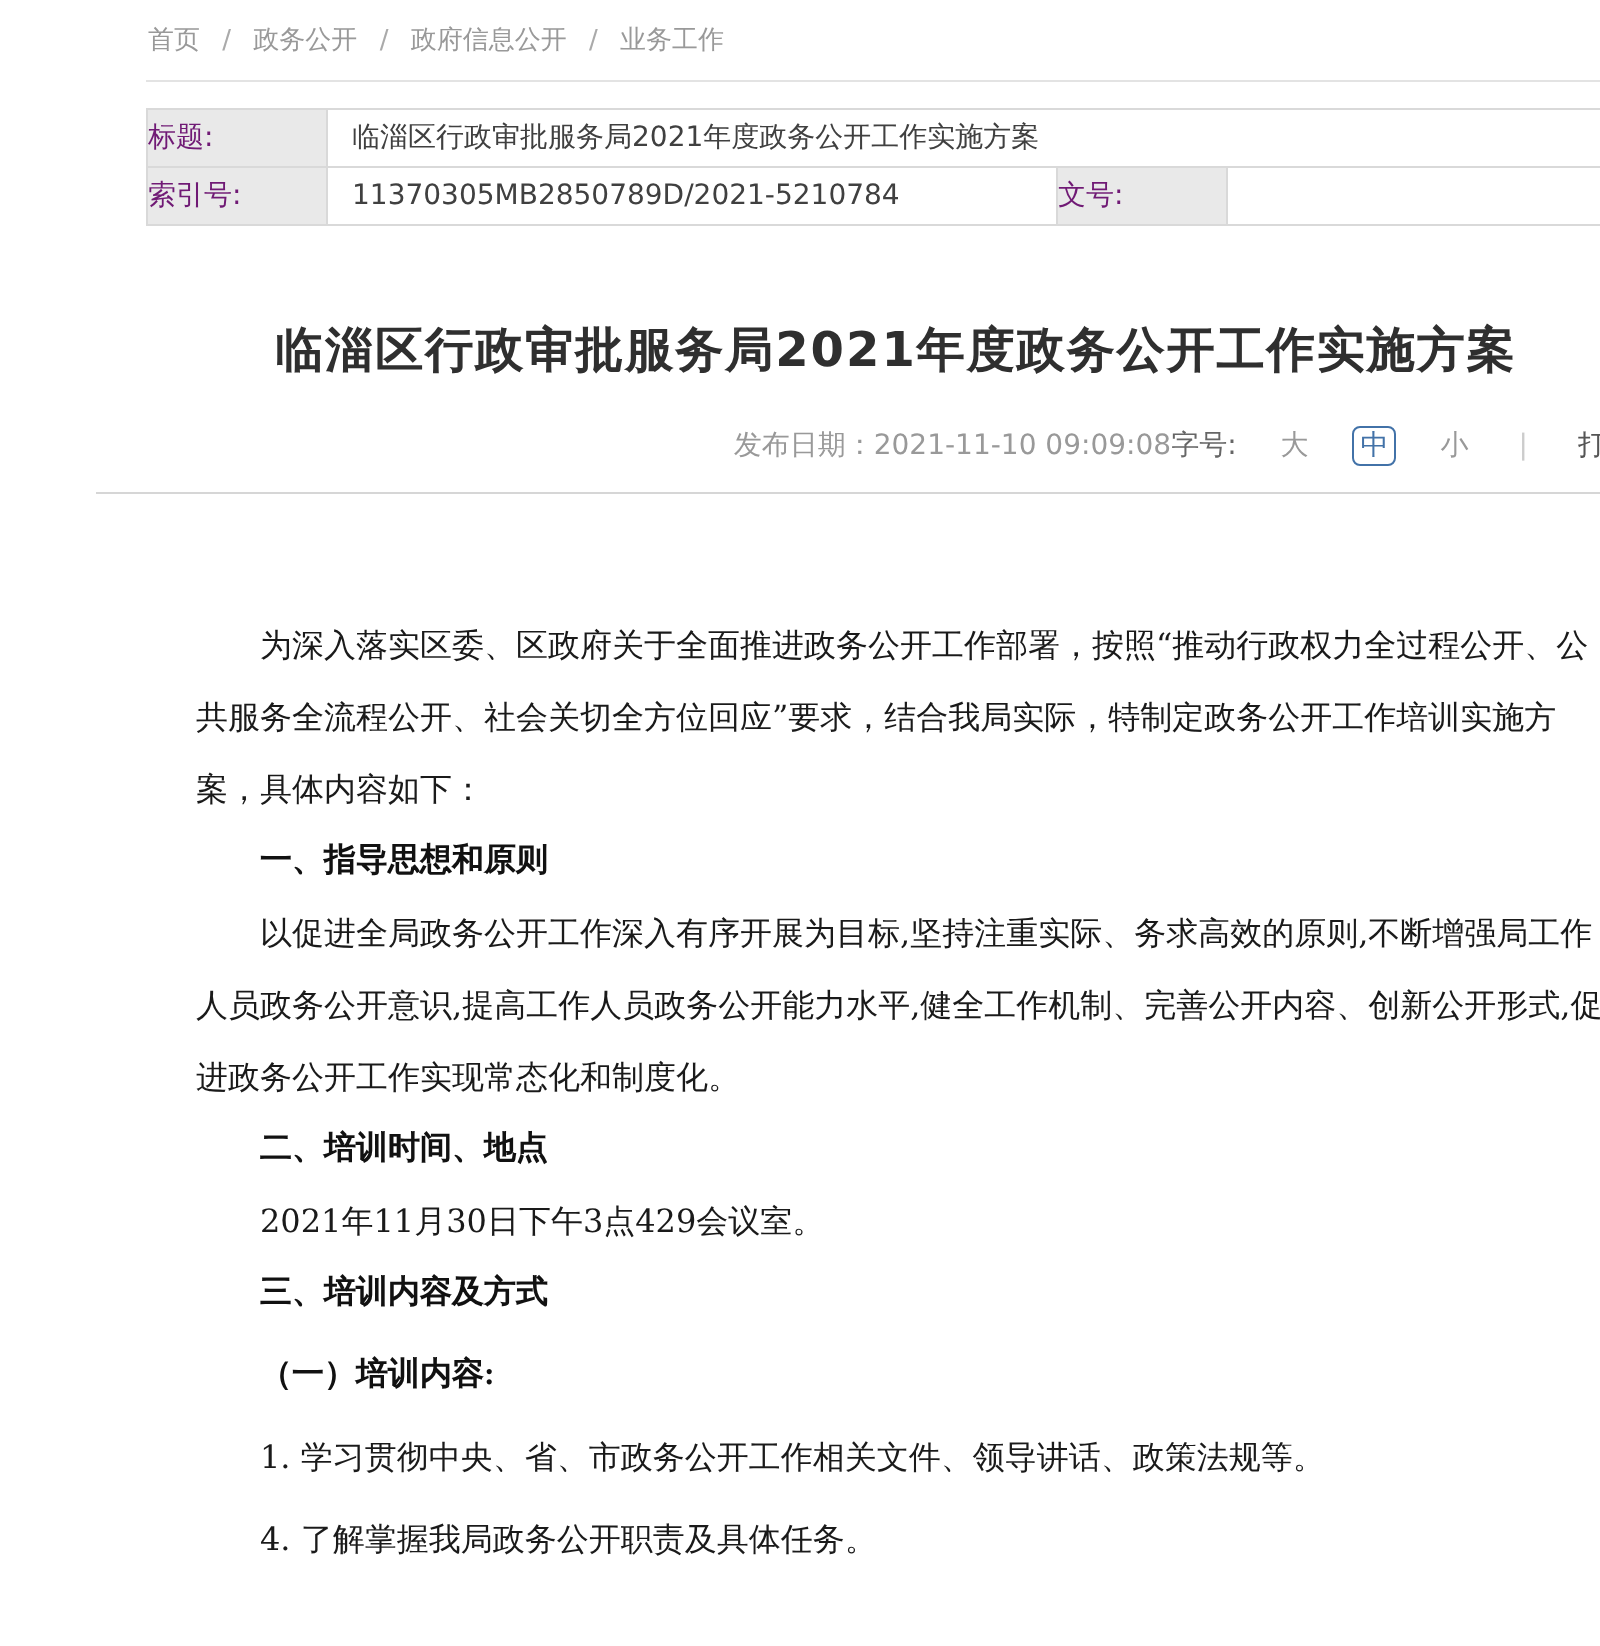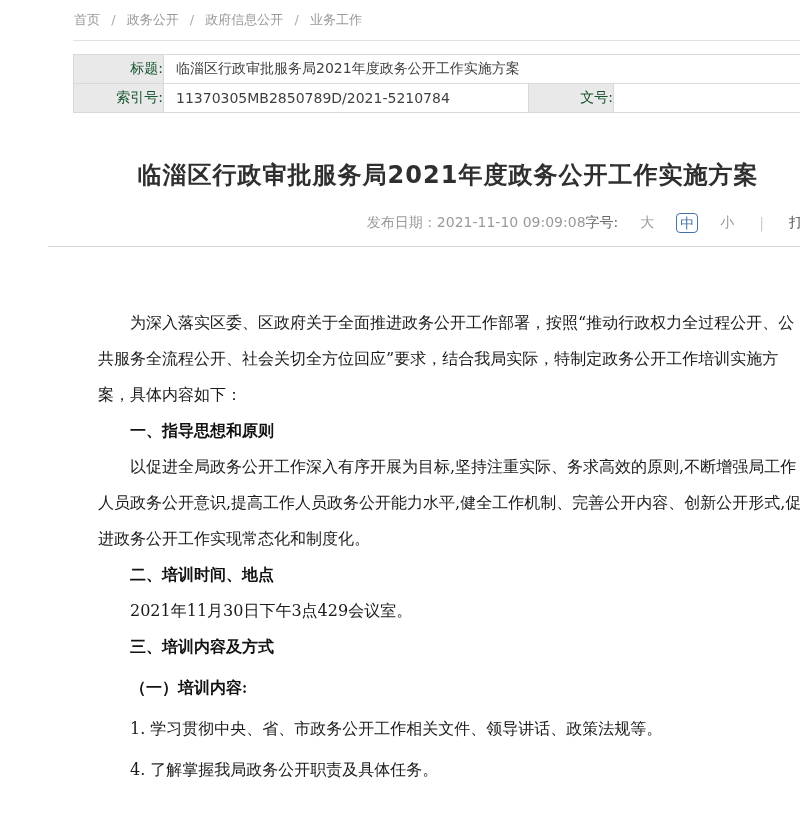--- a/index.html
+++ b/index.html
@@ -31,21 +31,21 @@
     width:752px; margin:13px 0 0 25px;
     font-size:14px;
   }
   table.info-table td {
     border:1px solid var(--table-border,#d9d9d9);
     height:29px; vertical-align:middle;
     overflow:hidden; white-space:nowrap;
   }
   td.lbl {
     background:var(--table-label-bg,#e9e9e9);
-    color:#14532d; text-align:right;
+    color:#701a75; text-align:left;
   }
   td.val { background:#fff; color:#404040; padding-left:12px; }
   col.c1 { width:90px; } col.c2 { width:365px; }
   col.c3 { width:85px; } col.c4 { width:212px; }
 
   
   .article-title {
     margin-top:46px;
     text-align:center;
     font-size:24px; font-weight:bold;

